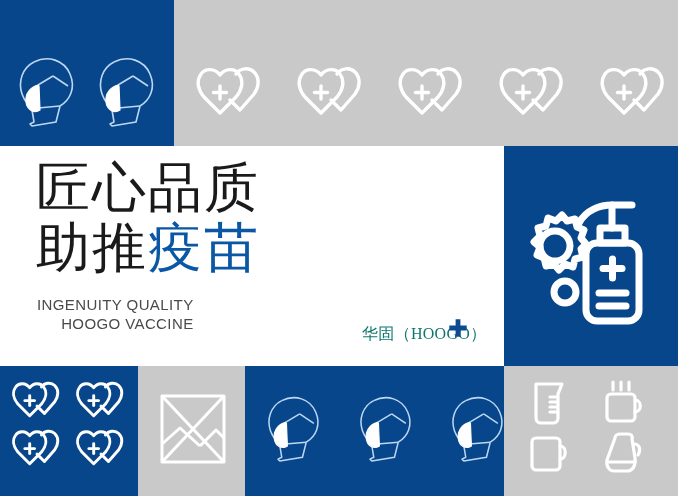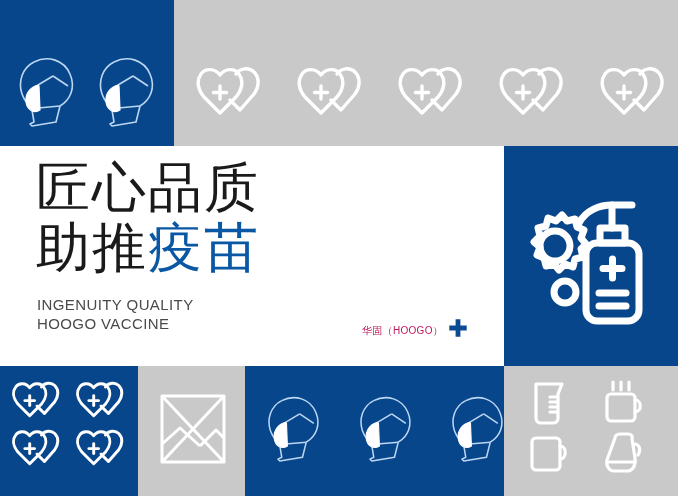--- a/index.html
+++ b/index.html
@@ -18,23 +18,23 @@
   
   #mid-white{left:0;top:146px;width:504px;height:220px;background:#ffffff;}
   #mid-blue{left:504px;top:146px;width:174px;height:220px;background:#08468c;}
 
   #headline{position:absolute;left:36px;top:12px;}
   .hl-line{font-size:54px;line-height:60px;letter-spacing:2px;font-weight:400;
            color:#1a1a1a;white-space:nowrap;
            font-family:"DejaVu Sans","Liberation Sans",sans-serif;}
   .hl-accent{color:#0a57a4;}
   #subtitle{position:absolute;left:37px;top:149px;font-size:15px;line-height:19px;
-            letter-spacing:.4px;color:#4a4a4a;}
-  #brand{position:absolute;left:362px;top:178px;font-size:10px;color:#be185d;
-         letter-spacing:.3px;white-space:nowrap;}
+            letter-spacing:.4px;color:#4a4a4a;text-align:right;}
+  #brand{position:absolute;left:362px;top:178px;font-size:16px;color:#0f766e;
+         letter-spacing:.3px;white-space:nowrap;font-family:Liberation Serif, serif;}
   #plus-mark{position:absolute;left:448px;top:172px;}
 
   
   #bot-blue-left{left:0;top:366px;width:138px;height:130px;background:#08468c;}
   #bot-gray-box{left:138px;top:366px;width:107px;height:130px;background:#c9c9c9;}
   #bot-blue-mid{left:245px;top:366px;width:259px;height:130px;background:#08468c;}
   #bot-gray-right{left:504px;top:366px;width:174px;height:130px;background:#c9c9c9;}
 
   #bot-heart-grid{position:absolute;left:12px;top:14px;display:grid;
                   grid-template-columns:repeat(2,1fr);gap:6px 8px;}

